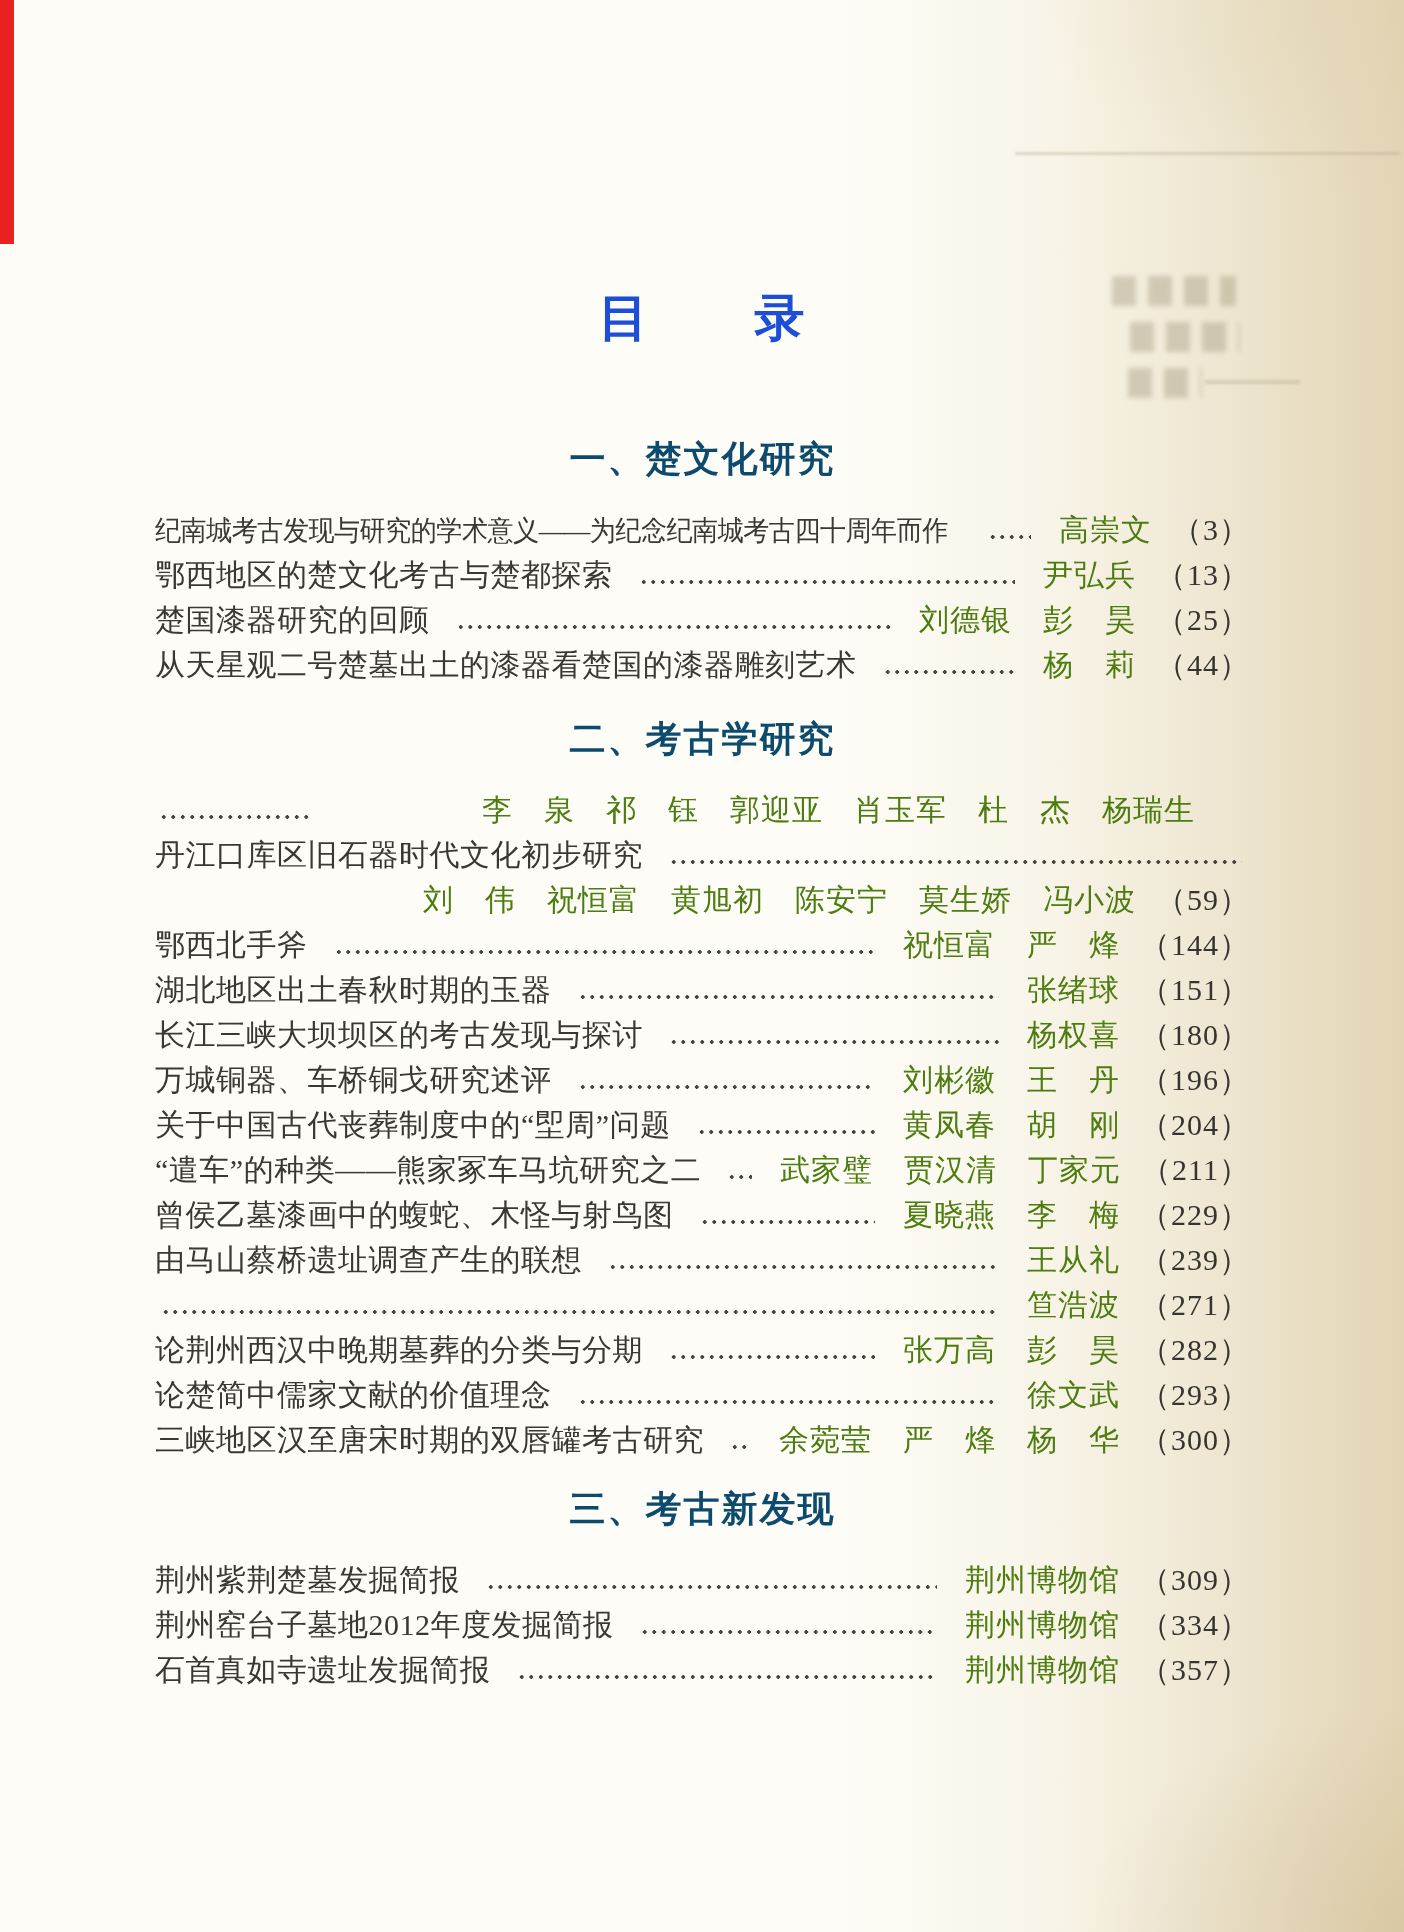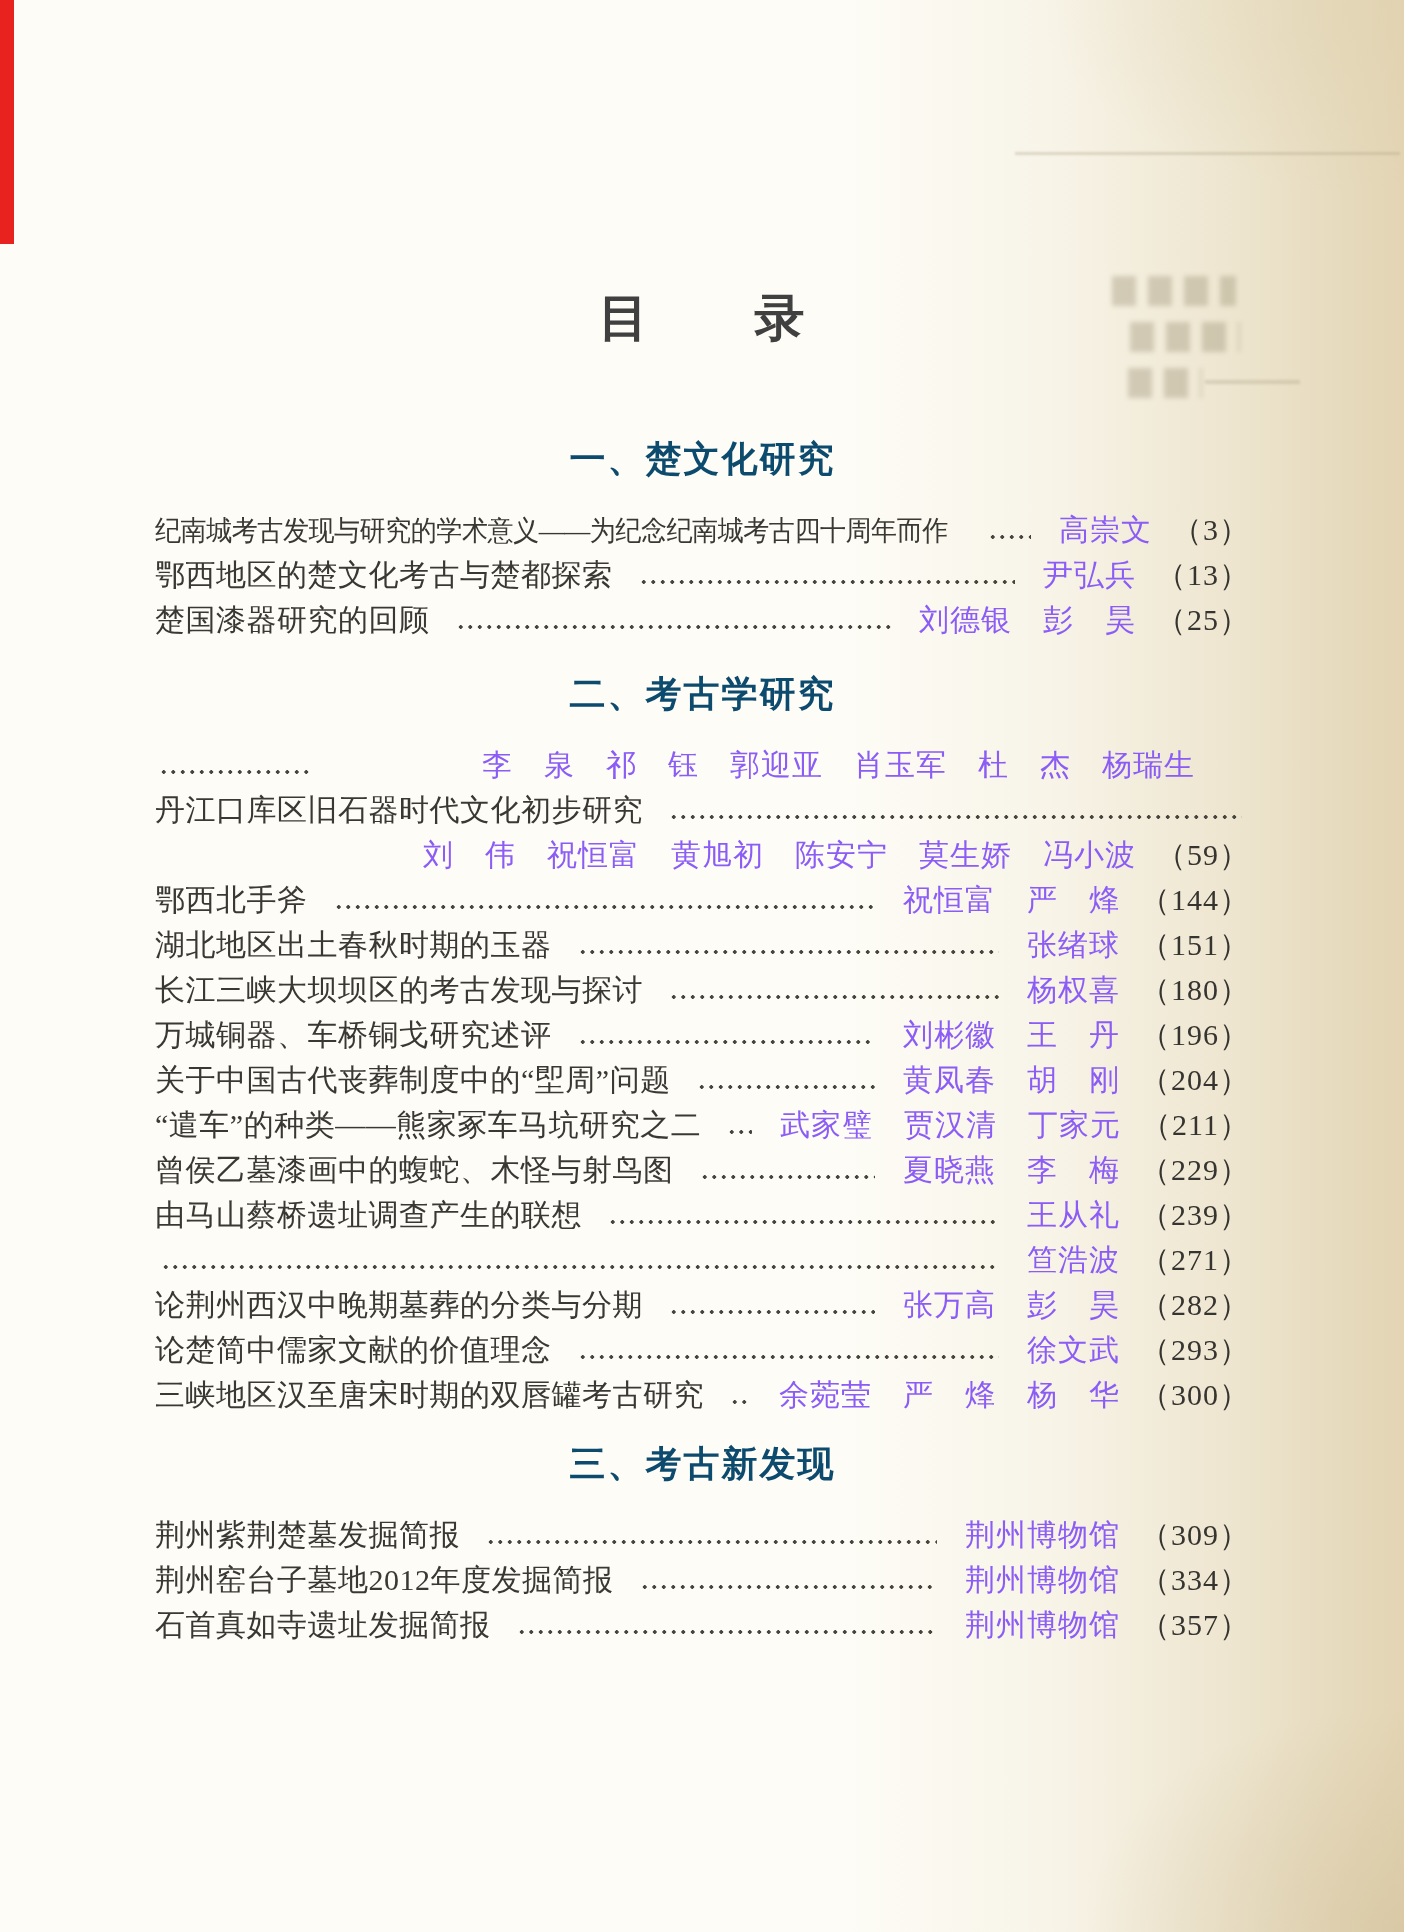--- a/index.html
+++ b/index.html
@@ -30,21 +30,21 @@
   .smudge-2{left:1130px;top:322px;width:110px;}
   .smudge-3{left:1128px;top:368px;width:74px;}
   .smudge-dash{position:absolute;left:1205px;top:380px;width:95px;height:4px;background:#a49a7f;opacity:.32;filter:blur(1.5px);}
 
   
   .content{position:absolute;left:155px;top:0;width:1095px;color:#393731;}
 
   .doc-title{
     margin-top:291px;height:54px;line-height:54px;
     text-align:center;font-size:50px;font-weight:700;letter-spacing:2px;
-    color:#404040;white-space:pre;
+    color:#1d4ed8;white-space:pre;
   }
 
   .section-heading{
     text-align:center;font-weight:700;font-size:36px;height:42px;line-height:42px;
     color:#0c4a6e;letter-spacing:2px;
     font-family:"Liberation Sans","DejaVu Sans",sans-serif;
   }
   .section-heading.sec-0{margin-top:93px;}
   .section-heading.sec-1{margin-top:30px;}
   .section-heading.sec-2{margin-top:25px;}
@@ -56,21 +56,21 @@
   }
   .entry .t{letter-spacing:0.5px;flex:0 0 auto;}
   .entry .t.condensed{font-size:28px;letter-spacing:-0.5px;transform:scaleX(0.93);transform-origin:left center;margin-right:-46px;}
   .leader{
     flex:1 1 auto;min-width:14px;height:12px;align-self:center;margin:12px 8px 0 6px;
     background:radial-gradient(circle, #47443e 1.7px, rgba(0,0,0,0) 1.9px);
     background-size:9.5px 12px;background-repeat:repeat-x;background-position:left center;
   }
   .leader.fixed{flex:0 0 auto;width:150px;margin-left:4px;}
   .flexfill{flex:1 1 auto;}
-  .authors{white-space:pre;letter-spacing:1px;flex:0 0 auto;color:#8b5cf6;}
+  .authors{white-space:pre;letter-spacing:1px;flex:0 0 auto;color:#4d7c0f;}
   .page-no{flex:0 0 auto;letter-spacing:1px;color:#363430;}
   .entry.cont.no-page{padding-right:55px;}
 </style>
 </head>
 <body>
 
 <div class="page">
   <div class="edge-shade"></div>
   <div class="red-strip"></div>
   <div class="hairline"></div>
@@ -95,20 +95,26 @@
             <span class="leader"></span>
             <span class="authors">尹弘兵</span>
             <span class="page-no">（13）</span>
           </div>
           <div class="entry">
             <span class="t">楚国漆器研究的回顾</span>
             <span class="leader"></span>
             <span class="authors">刘德银　彭　昊</span>
             <span class="page-no">（25）</span>
           </div>
+          <div class="entry">
+            <span class="t">从天星观二号楚墓出土的漆器看楚国的漆器雕刻艺术</span>
+            <span class="leader"></span>
+            <span class="authors">杨　莉</span>
+            <span class="page-no">（44）</span>
+          </div>
         </div>
         <div class="section-heading sec-1">二、考古学研究</div>
         <div class="entries sec-1">
           <div class="entry cont no-page">
             <span class="leader fixed"></span>
             <span class="flexfill"></span>
             <span class="authors">李　泉　祁　钰　郭迎亚　肖玉军　杜　杰　杨瑞生</span>
           </div>
           <div class="entry">
             <span class="t">丹江口库区旧石器时代文化初步研究</span>

